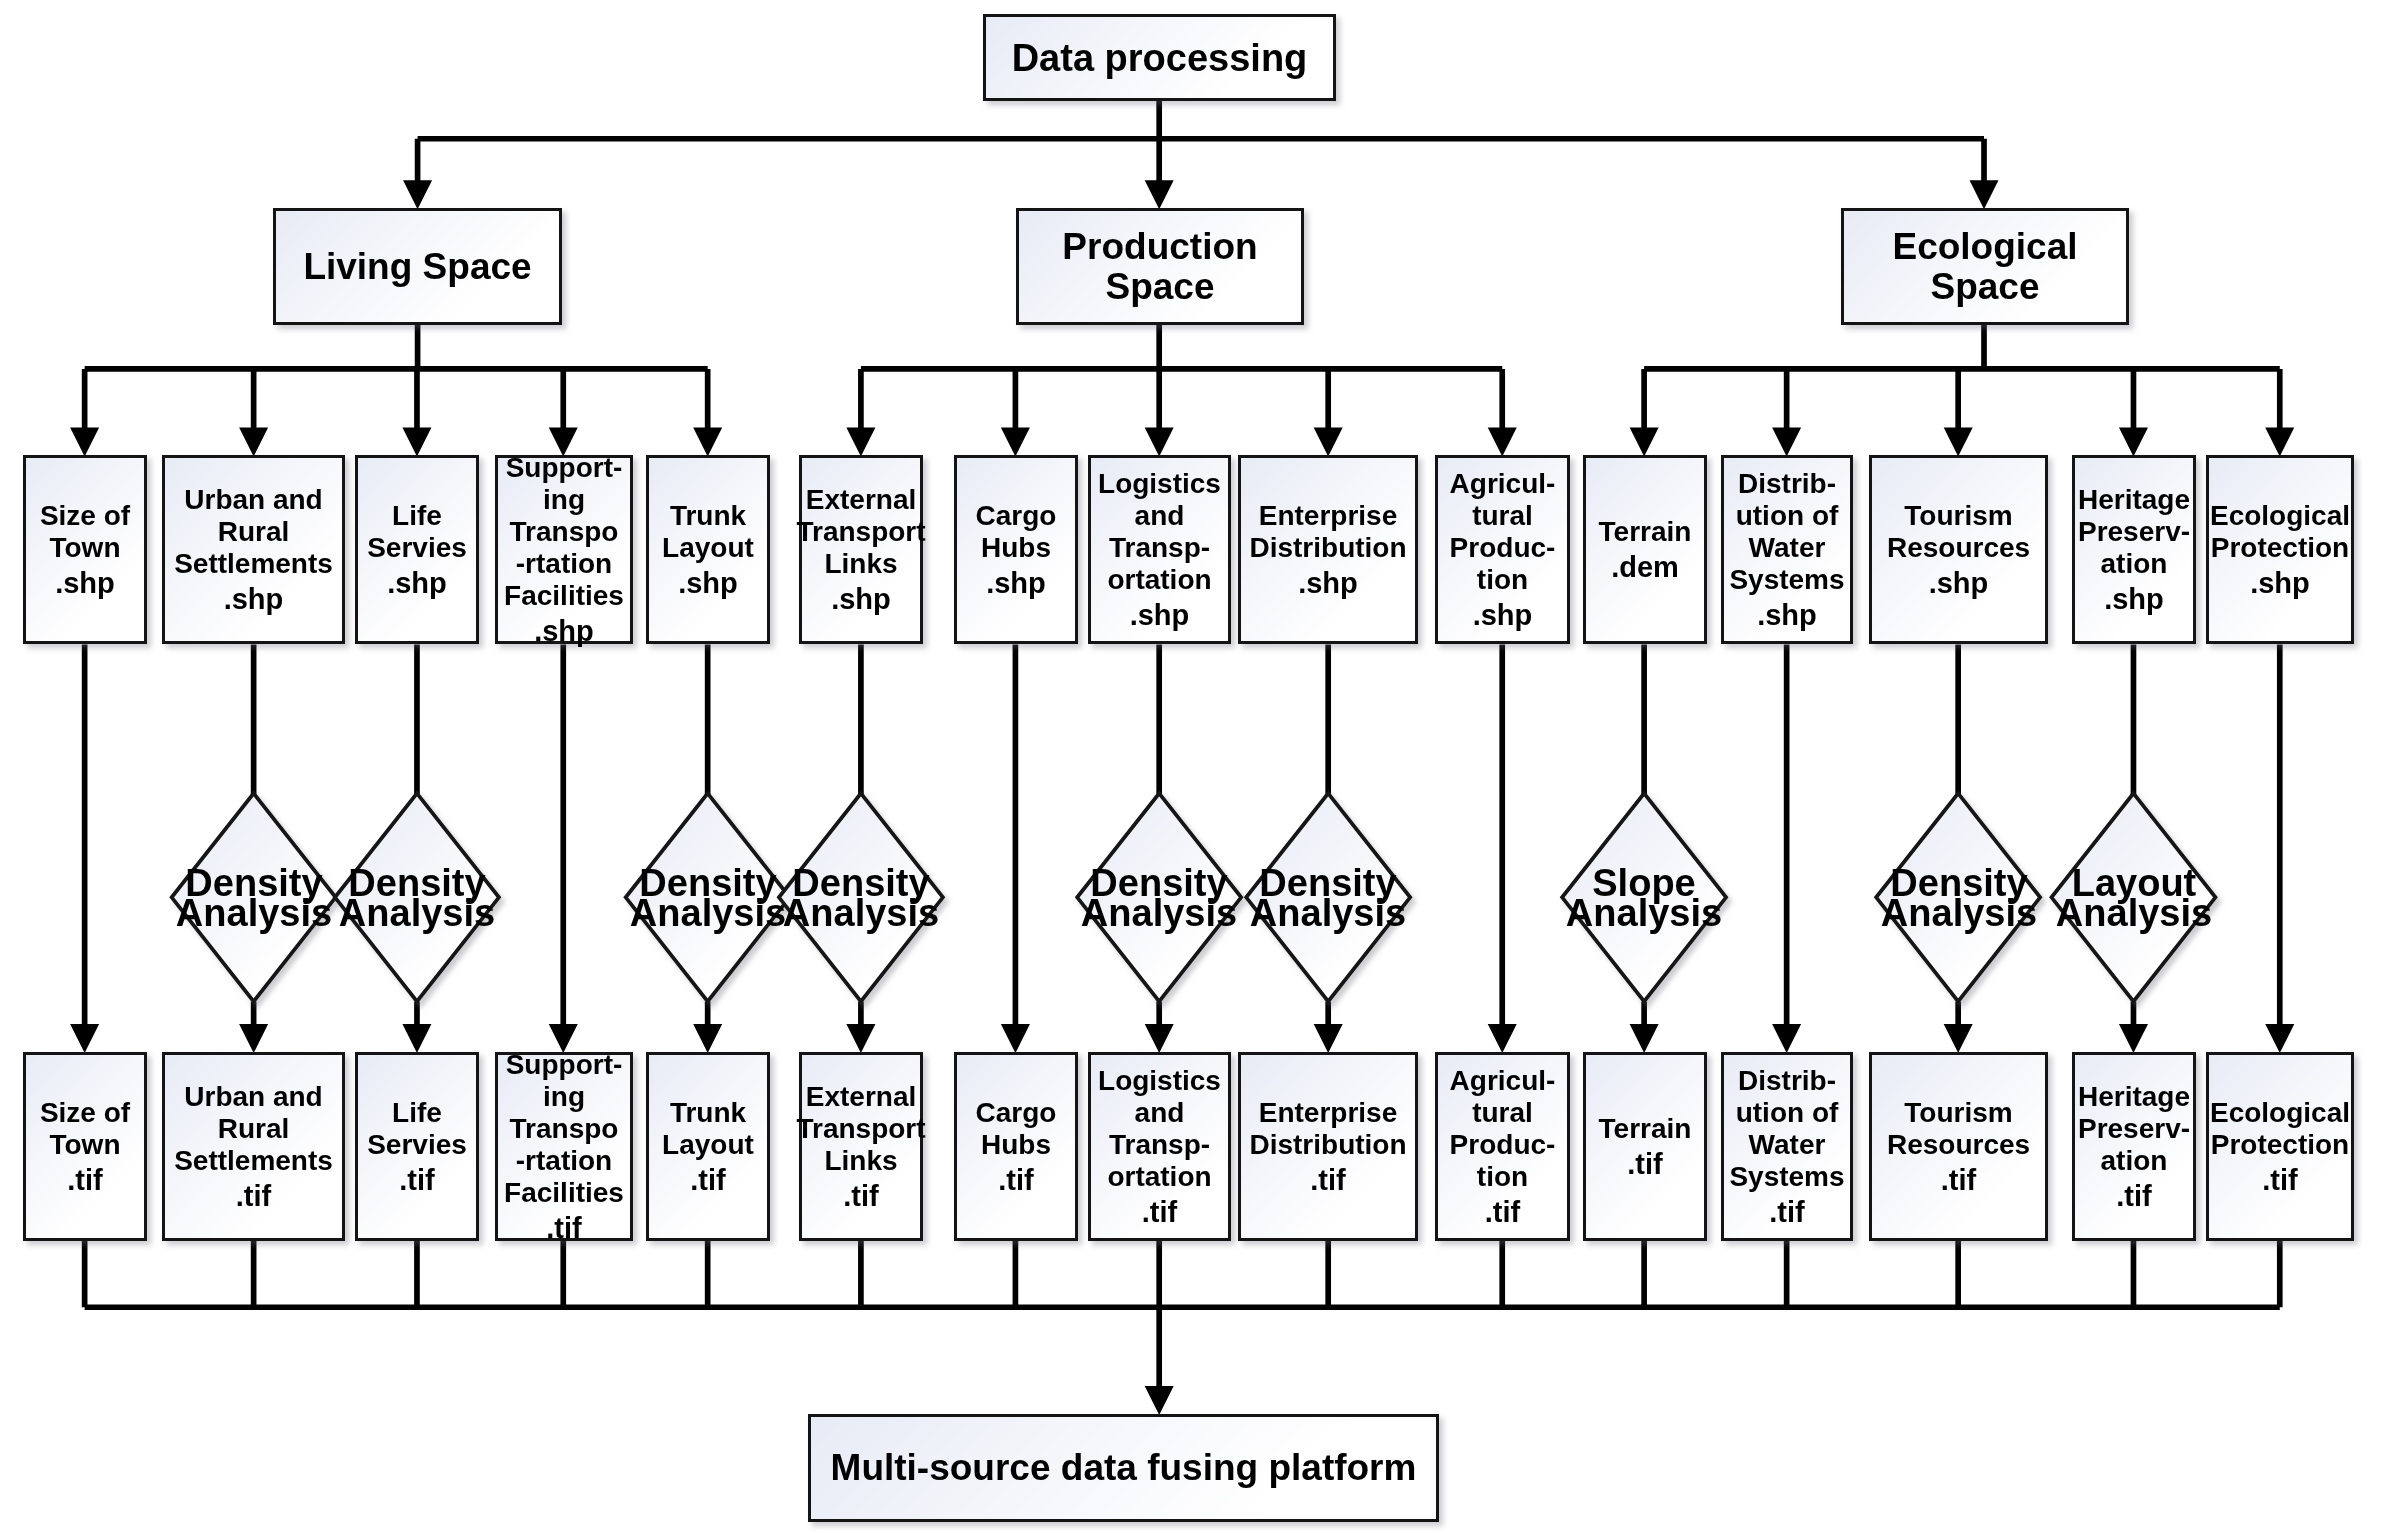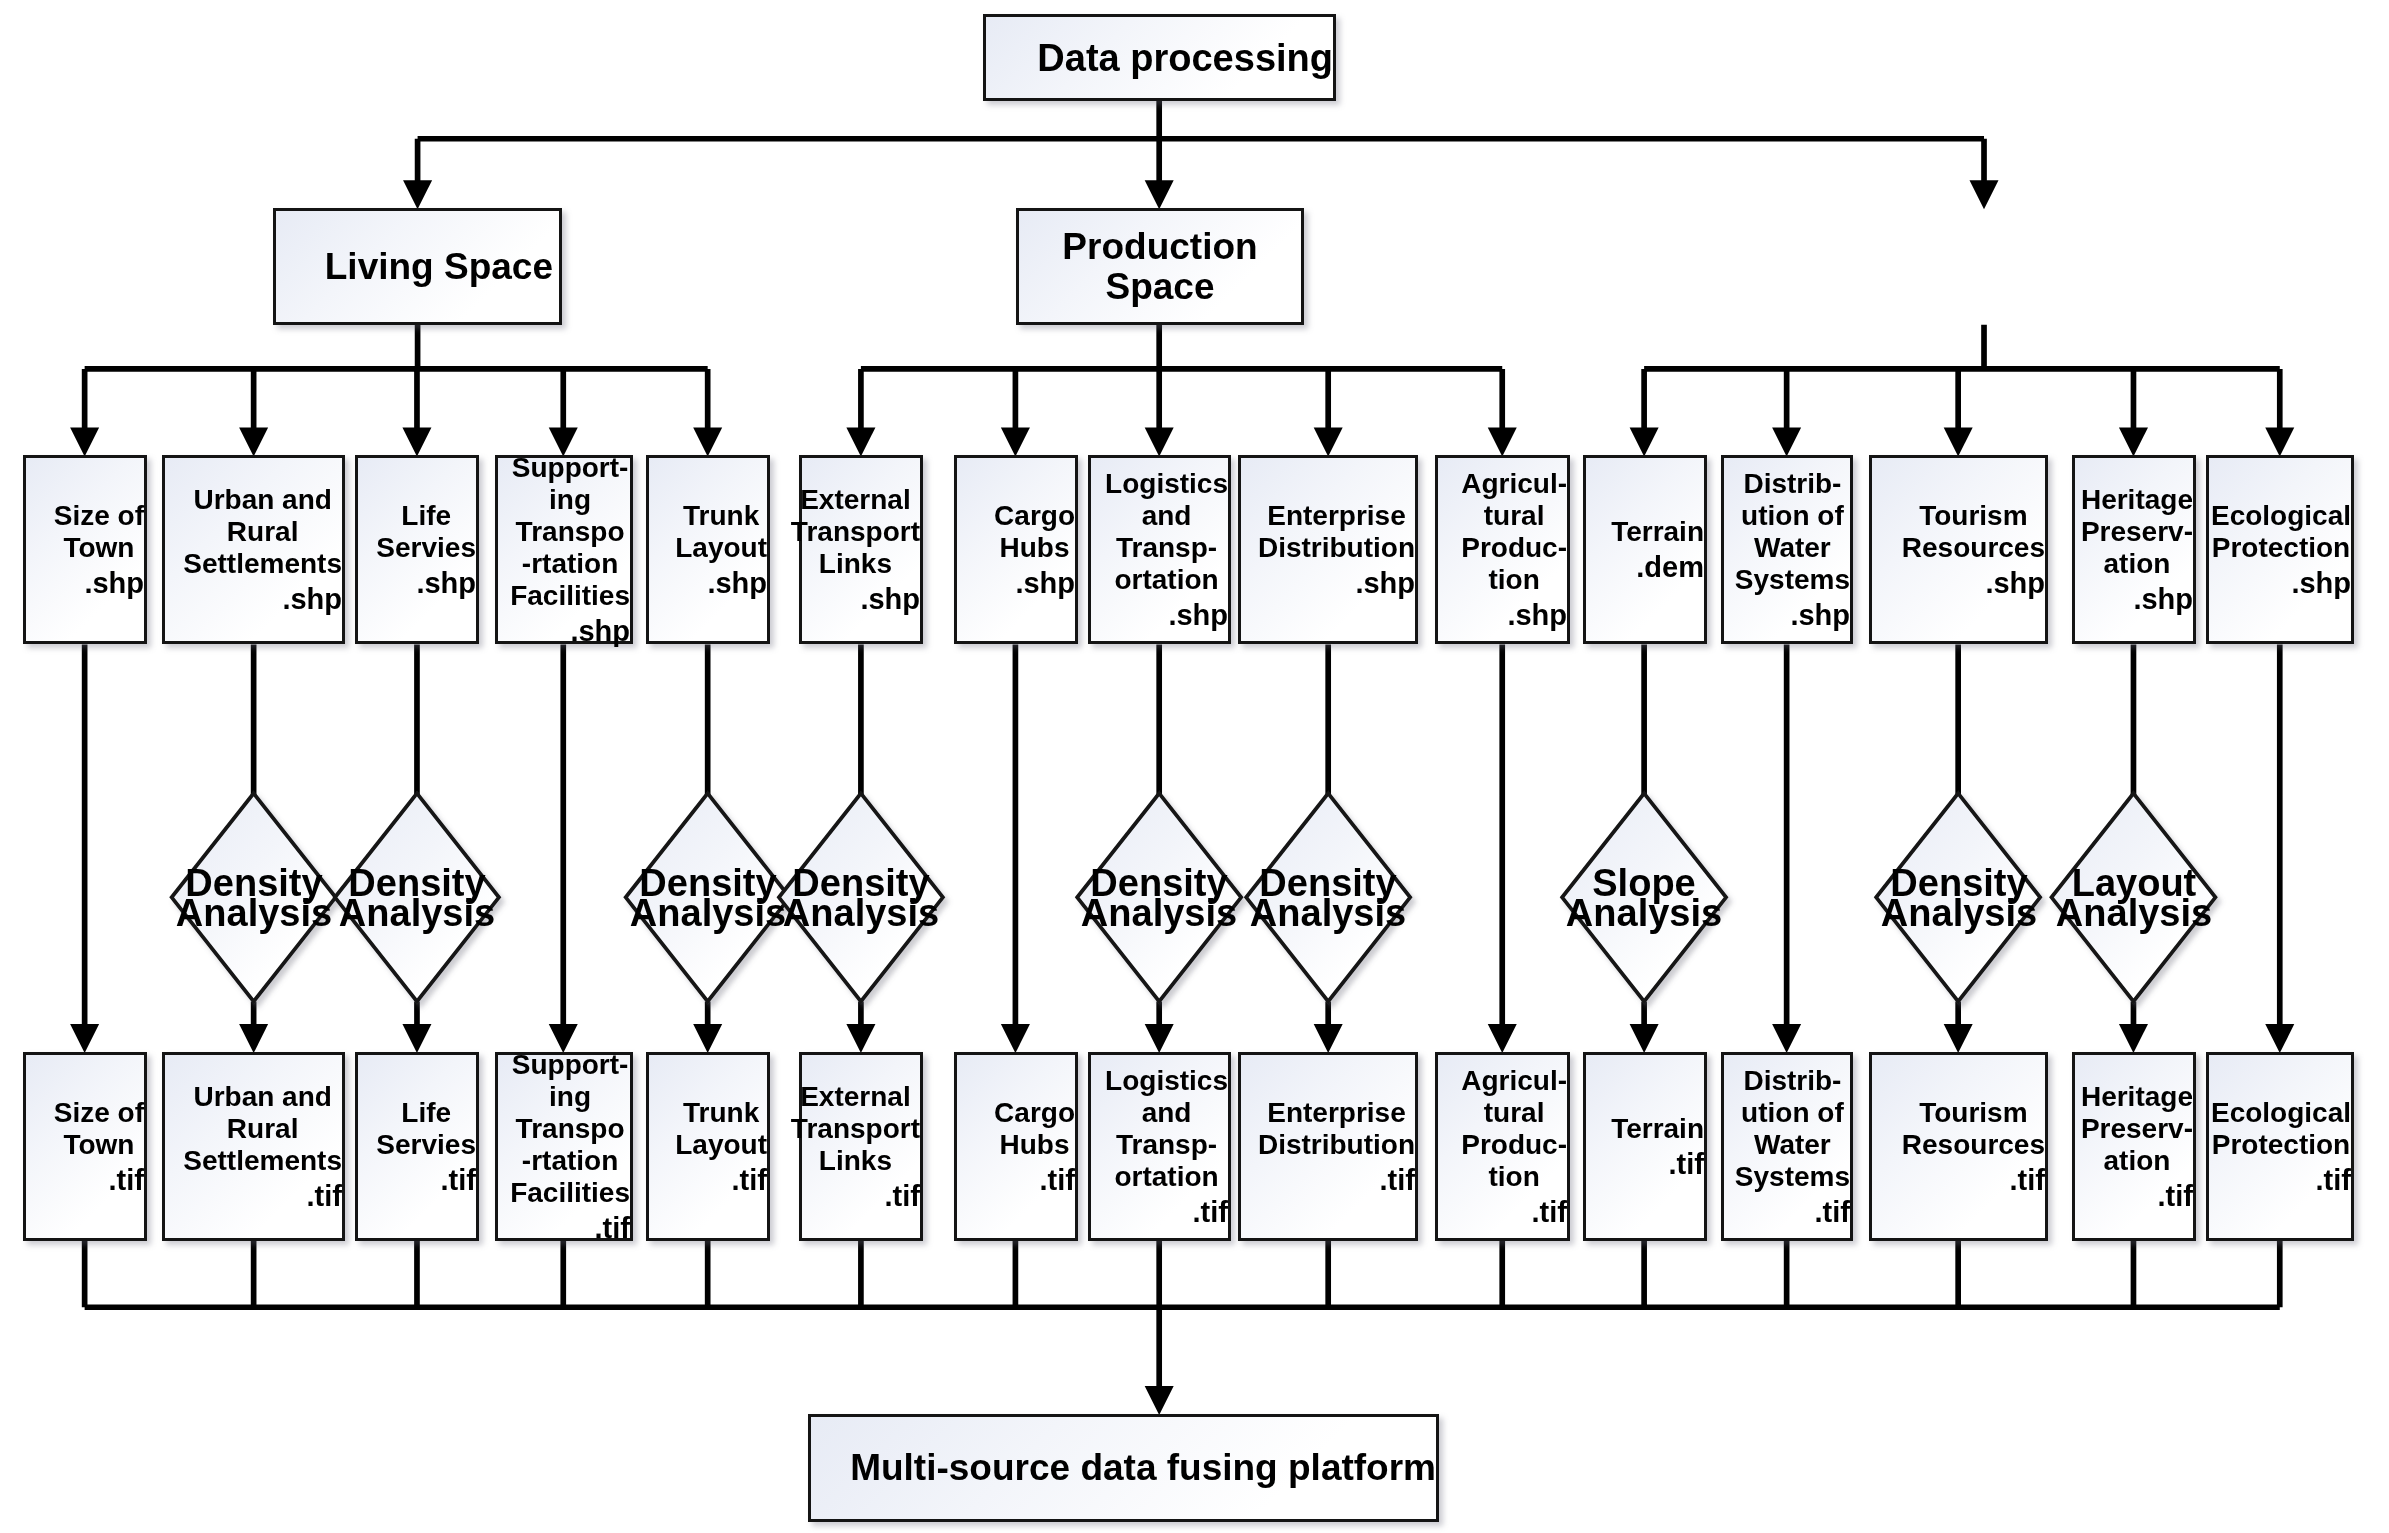--- a/index.html
+++ b/index.html
@@ -12,21 +12,21 @@
     color:#000;
     overflow:hidden;
   }
   #wires{position:absolute;left:0;top:0;width:2389px;height:1533px;}
   .box{
     position:absolute;
     box-sizing:border-box;
     border:3.2px solid #141414;
     background:linear-gradient(135deg,#e7ebf5 0%,#f3f5fa 35%,#ffffff 75%);
     display:flex;flex-direction:column;
-    align-items:flex-end;justify-content:center;
+    align-items:center;justify-content:center;
     text-align:center;
     box-shadow:3.8px 4.4px 5.7px rgba(110,110,125,.35);
   }
   .root-box{left:983px;top:14px;width:353px;height:87px;font-size:38px;line-height:42px;}
   .platform-box{left:808px;top:1414px;width:631px;height:108px;font-size:37px;line-height:40px;}
   .space{top:208px;height:117px;font-size:37px;line-height:40px;padding:0 6px;}
   .src{top:455px;height:189px;}
   .dst{top:1052px;height:189px;}
   .src,.dst{font-size:28px;line-height:32px;}
   .name{white-space:pre-line;}
@@ -125,20 +125,23 @@
   <div class="box root-box">
     <div class="name">Data processing</div>
   </div>
 
   <div class="box space" style="left:273px;width:289px;">
     <div class="name">Living Space</div>
   </div>
   <div class="box space" style="left:1016px;width:288px;">
     <div class="name">Production Space</div>
   </div>
+  <div class="box space" style="left:1841px;width:288px;">
+    <div class="name">Ecological Space</div>
+  </div>
 
   <div class="box src" style="left:23px;width:124px;">
     <div class="name">Size of
 Town</div>
     <div class="ext">.shp</div>
   </div>
   <div class="box src" style="left:162px;width:183px;">
     <div class="name">Urban and
 Rural
 Settlements</div>

